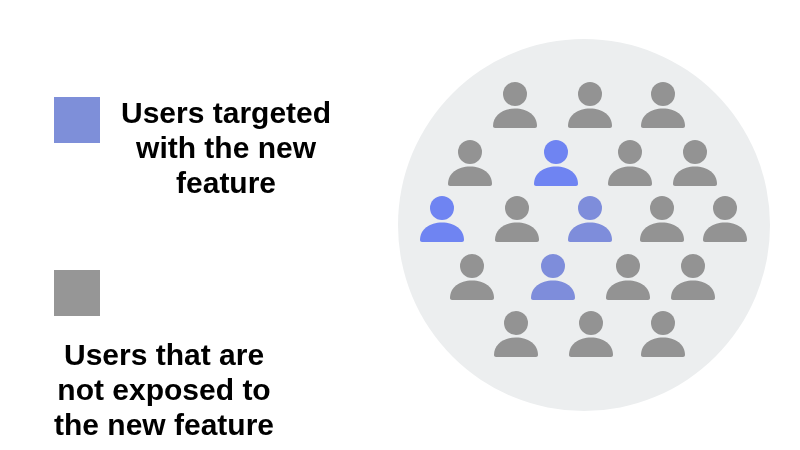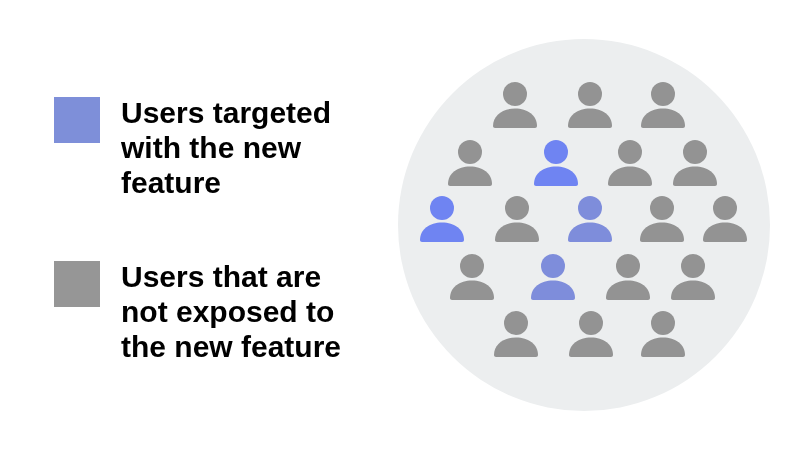--- a/index.html
+++ b/index.html
@@ -31,34 +31,35 @@
   }
   .person svg { display: block; width: 50px; height: 46px; }
   .legend-item {
     position: absolute;
     left: 54px;
     display: flex;
     align-items: flex-start;
     gap: 21px;
   }
   .legend-item-targeted { top: 95px; }
-  .legend-item-control  { top: 259px; }
+  .legend-item-control  { top: 268px; flex-direction: column; }
   .swatch {
     width: 46px;
     height: 46px;
     margin-top: 2px;
     flex: 0 0 auto;
   }
   .legend-label {
     font-size: 30px;
     line-height: 35px;
     font-weight: bold;
     color: #000000;
     white-space: pre-line;
     letter-spacing: 0;
+    text-align: center;
   }
 </style>
 </head>
 <body>
 
 <div class="stage">
 
   <div class="legend-item legend-item-targeted">
     <div class="swatch" style="background-color: rgb(126, 143, 217);"></div>
     <div class="legend-label">Users targeted

